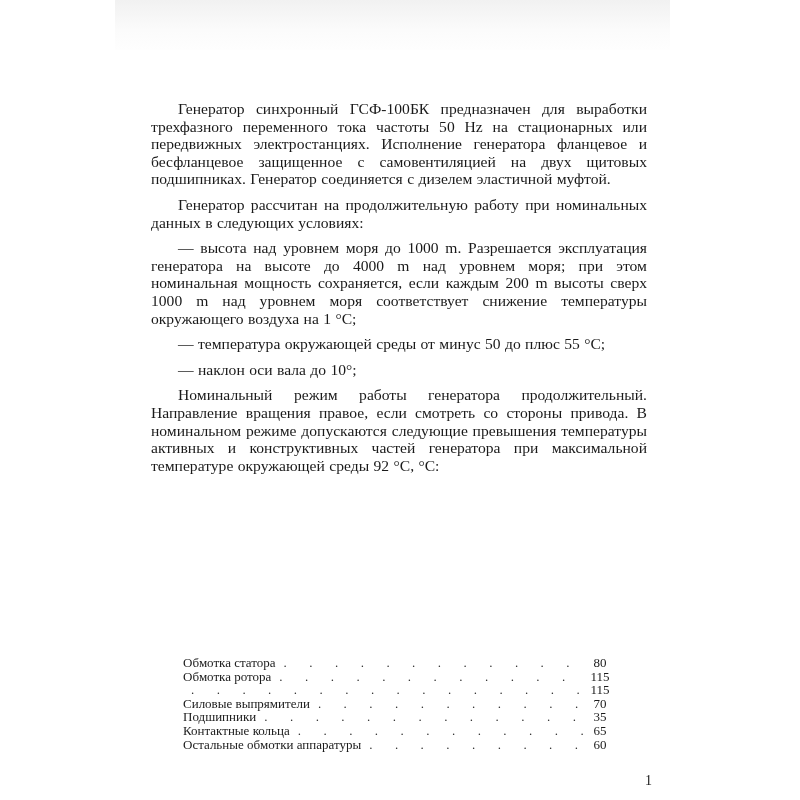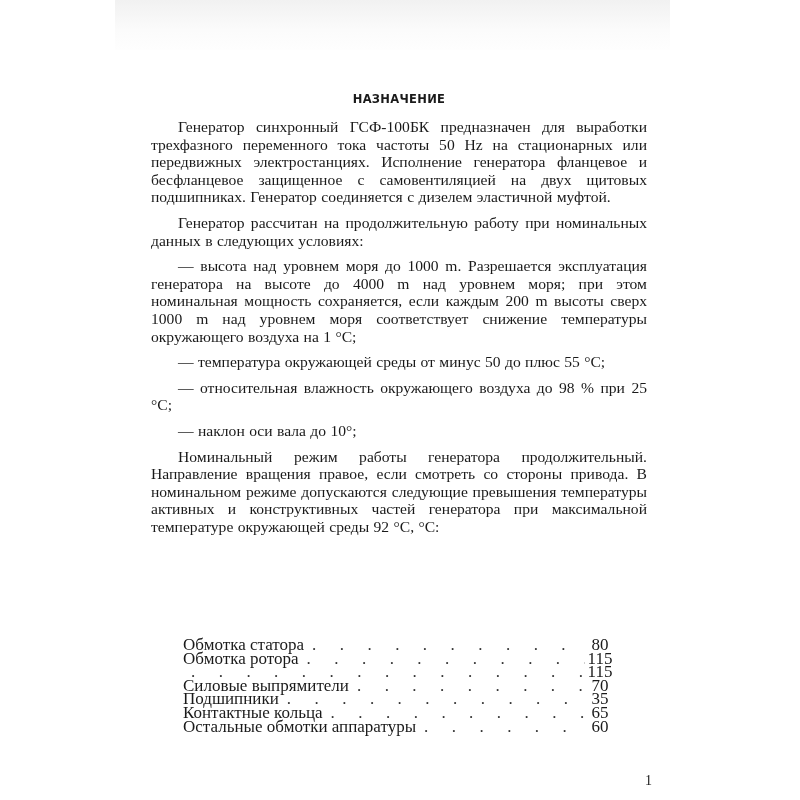--- a/index.html
+++ b/index.html
@@ -6,41 +6,39 @@
   body { width: 800px; height: 800px; position: relative; overflow: hidden;
          font-family: "Liberation Serif", "DejaVu Serif", serif; color: #1a1a1a; }
   .scan-band { position: absolute; left: 115px; top: 0; width: 555px; height: 50px;
                background: linear-gradient(#f1f1f1, #fbfbfb 60%, #fefefe); }
   .page { position: absolute; left: 143px; top: 92px; width: 512px; }
   .heading { text-align: center; font-family: "DejaVu Sans", "Liberation Sans", sans-serif;
              font-weight: bold; font-size: 11.5px; letter-spacing: 0.3px; margin: 0 0 12px 0;
              line-height: 14px; }
   .para { font-size: 15.6px; line-height: 17.6px; text-align: justify; margin: 8px;
           text-indent: 27px; word-spacing: 0.5px; }
-  .table { position: absolute; left: 183px; top: 638px; width: 432px;
-           font-size: 17px; line-height: 13.6px; }
+  .table { position: absolute; left: 183px; top: 656px; width: 432px;
+           font-size: 13px; line-height: 13.6px; }
   .trow { display: flex; align-items: baseline; white-space: nowrap; }
   .tlabel { flex: 0 0 auto; }
   .tdots { flex: 1 1 auto; overflow: hidden; letter-spacing: 9.6px; color: #333;
            text-align: right; padding: 0 2px 0 8px; }
   .tval { flex: 0 0 30px; text-align: center; }
   .pagenum { position: absolute; left: 645px; top: 773px; font-size: 14px; }
 </style>
 </head>
 <body>
 
 <div class="scan-band"></div>
 
 <div class="page">
-  <div class="heading">НАЗНАЧЕНИЕ</div>
   <p class="para">Генератор синхронный ГСФ-100БК предназначен для выработки трехфазного переменного тока частоты 50 Hz на стационарных или передвижных электростанциях. Исполнение генератора фланцевое и бесфланцевое защищенное с самовентиляцией на двух щитовых подшипниках. Генератор соединяется с дизелем эластичной муфтой.</p>
   <p class="para">Генератор рассчитан на продолжительную работу при номинальных данных в следующих условиях:</p>
   <p class="para">— высота над уровнем моря до 1000 m. Разрешается эксплуатация генератора на высоте до 4000 m над уровнем моря; при этом номинальная мощность сохраняется, если каждым 200 m высоты сверх 1000 m над уровнем моря соответствует снижение температуры окружающего воздуха на 1 °С;</p>
   <p class="para">— температура окружающей среды от минус 50 до плюс 55 °С;</p>
-  <p class="para">— относительная влажность окружающего воздуха до 98 % при 25 °С;</p>
   <p class="para">— наклон оси вала до 10°;</p>
   <p class="para">Номинальный режим работы генератора продолжительный. Направление вращения правое, если смотреть со стороны привода. В номинальном режиме допускаются следующие превышения температуры активных и конструктивных частей генератора при максимальной температуре окружающей среды 92 °С, °С:</p>
 </div>
 
 <div class="table">
   <div class="trow">
     <span class="tlabel">Обмотка статора</span>
     <span class="tdots">. . . . . . . . . . . . . . . . . . . . . . . . . . . .</span>
     <span class="tval">80</span>
   </div>

